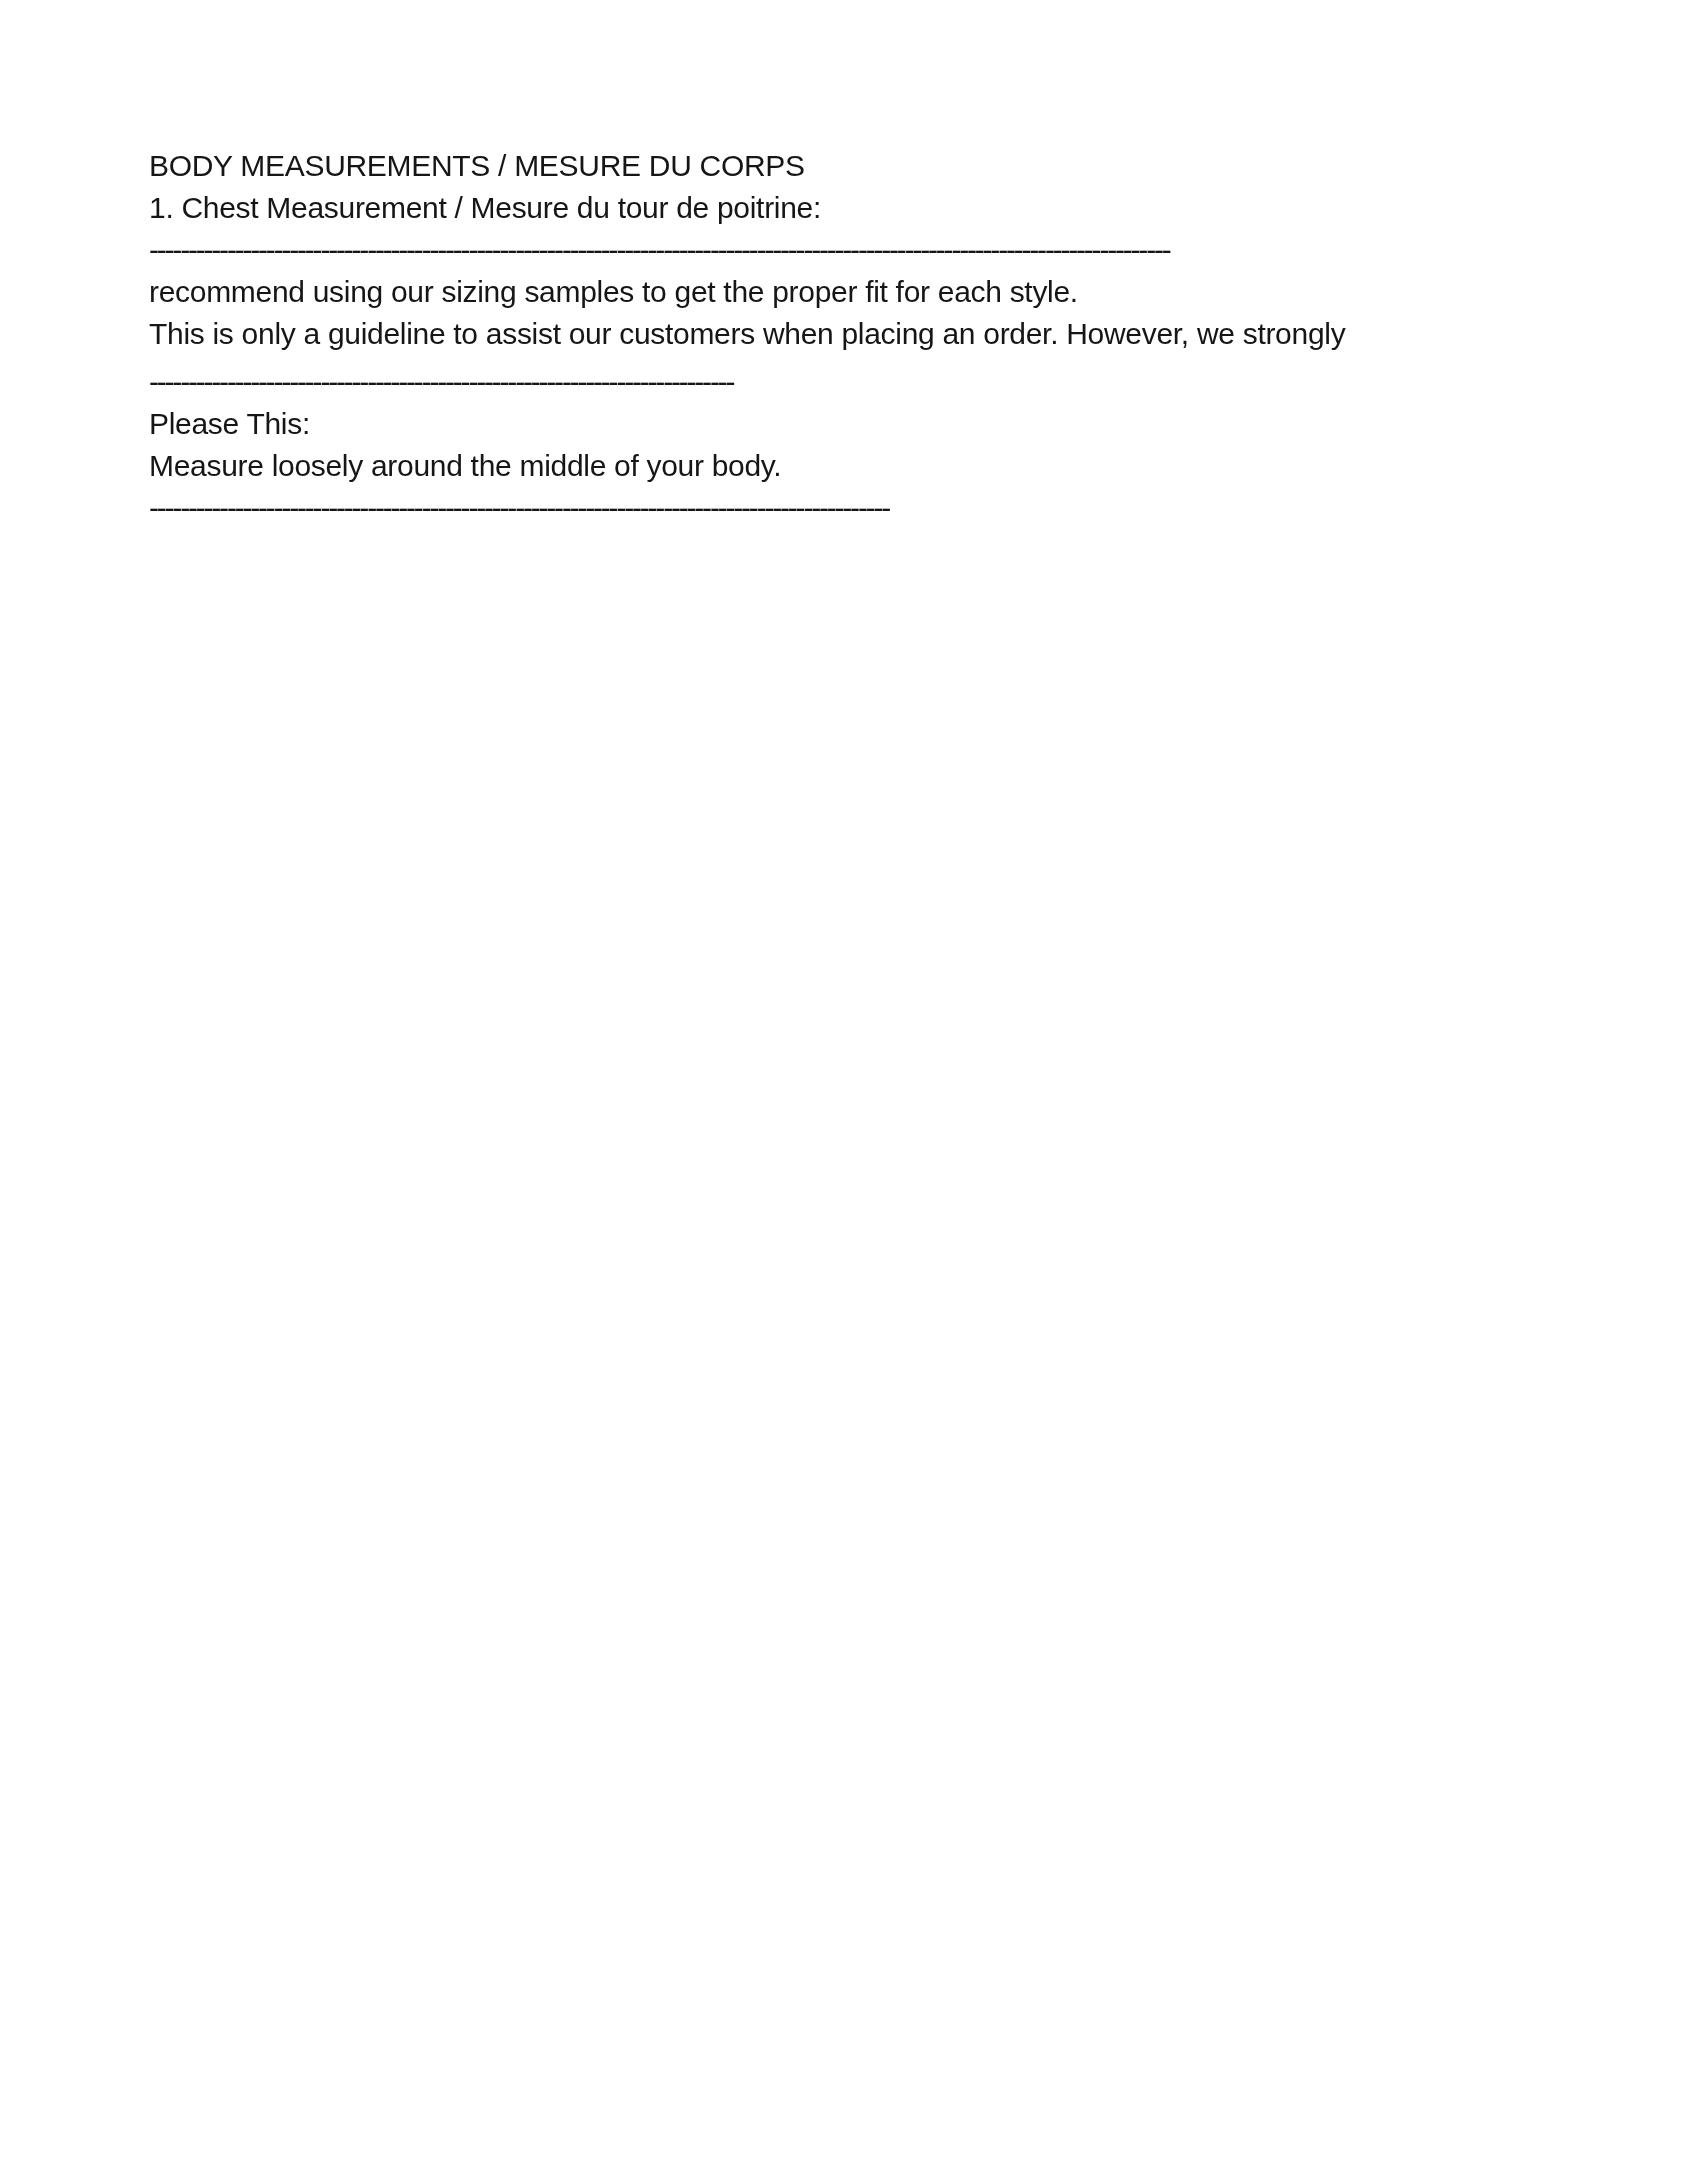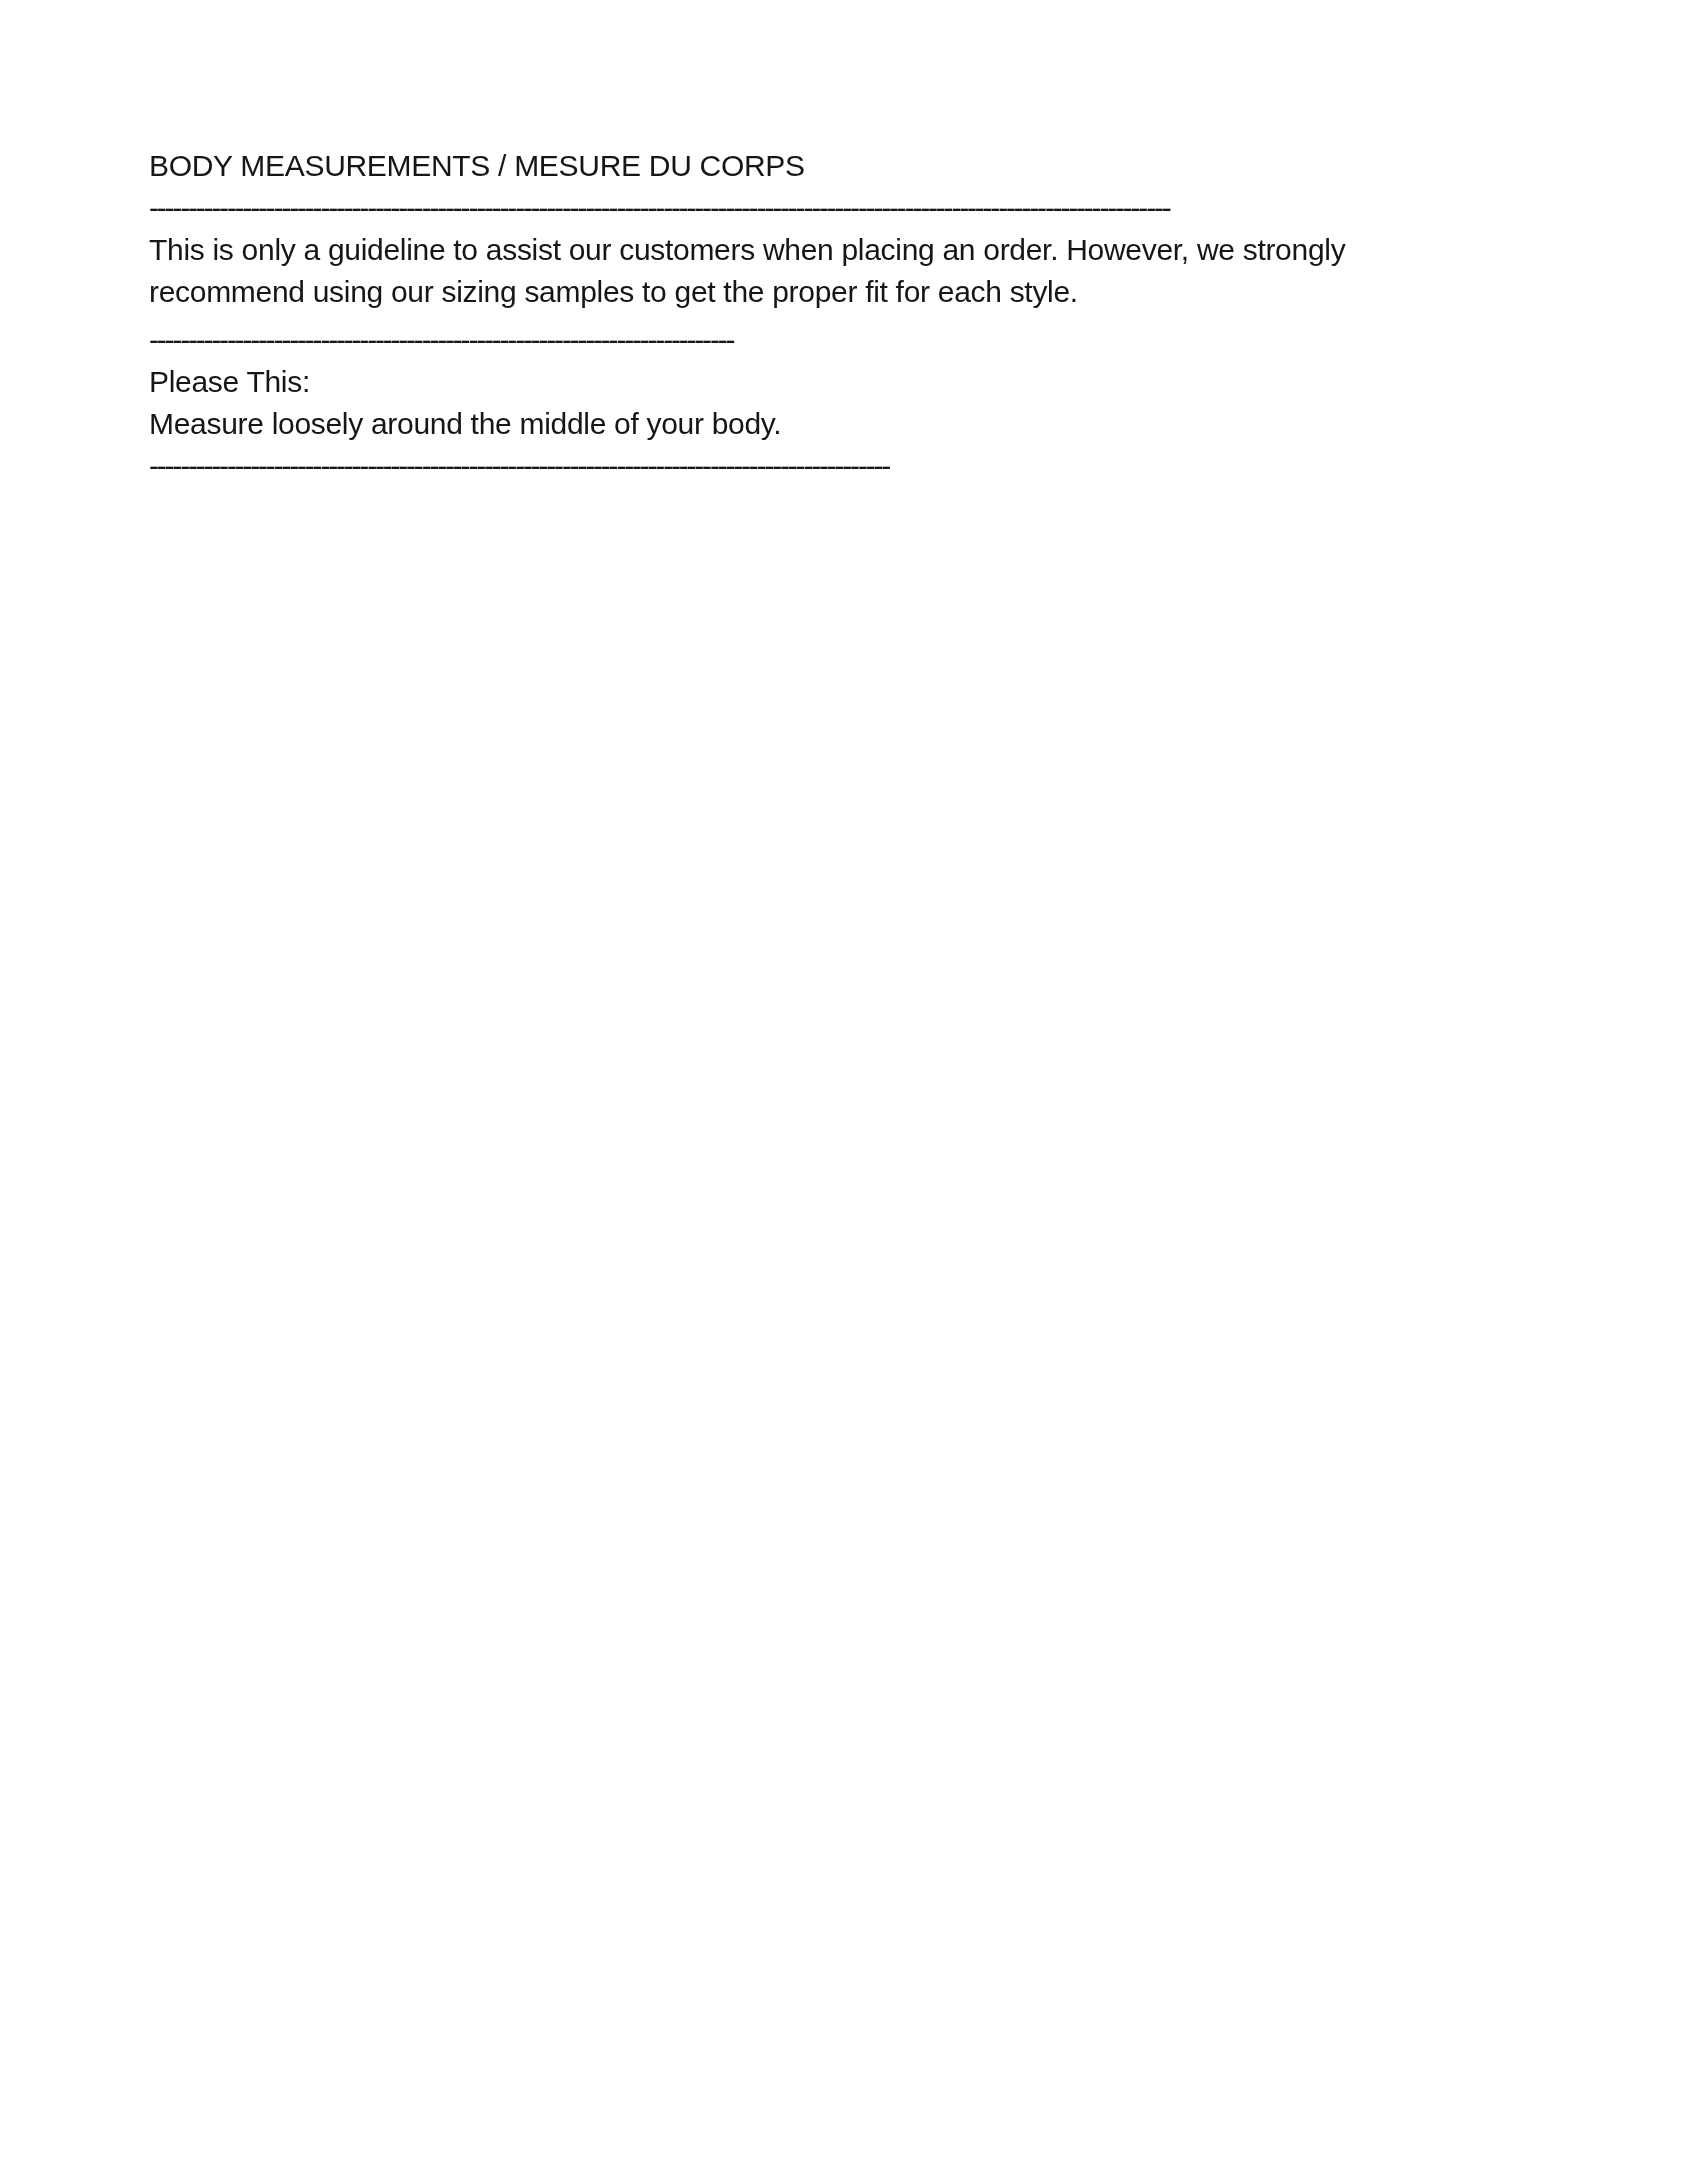--- a/index.html
+++ b/index.html
@@ -40,21 +40,22 @@
   }
   .gap-before {
     margin-top: 6px;
   }
 </style>
 </head>
 <body>
 
 <div class="page">
   <div class="line">BODY MEASUREMENTS / MESURE DU CORPS</div>
+  <div class="line">1. Chest Measurement / Mesure du tour de poitrine:</div>
   <div class="line sep">-----------------------------------------------------------------------------------------------------------------------------------</div>
+  <div class="line">recommend using our sizing samples to get the proper fit for each style.</div>
   <div class="line">This is only a guideline to assist our customers when placing an order. However, we strongly</div>
-  <div class="line">recommend using our sizing samples to get the proper fit for each style.</div>
   <div class="line sep gap-before">---------------------------------------------------------------------------</div>
   <div class="line">Please This:</div>
   <div class="line">Measure loosely around the middle of your body.</div>
   <div class="line sep">-----------------------------------------------------------------------------------------------</div>
 </div>
 
 
 </body></html>

